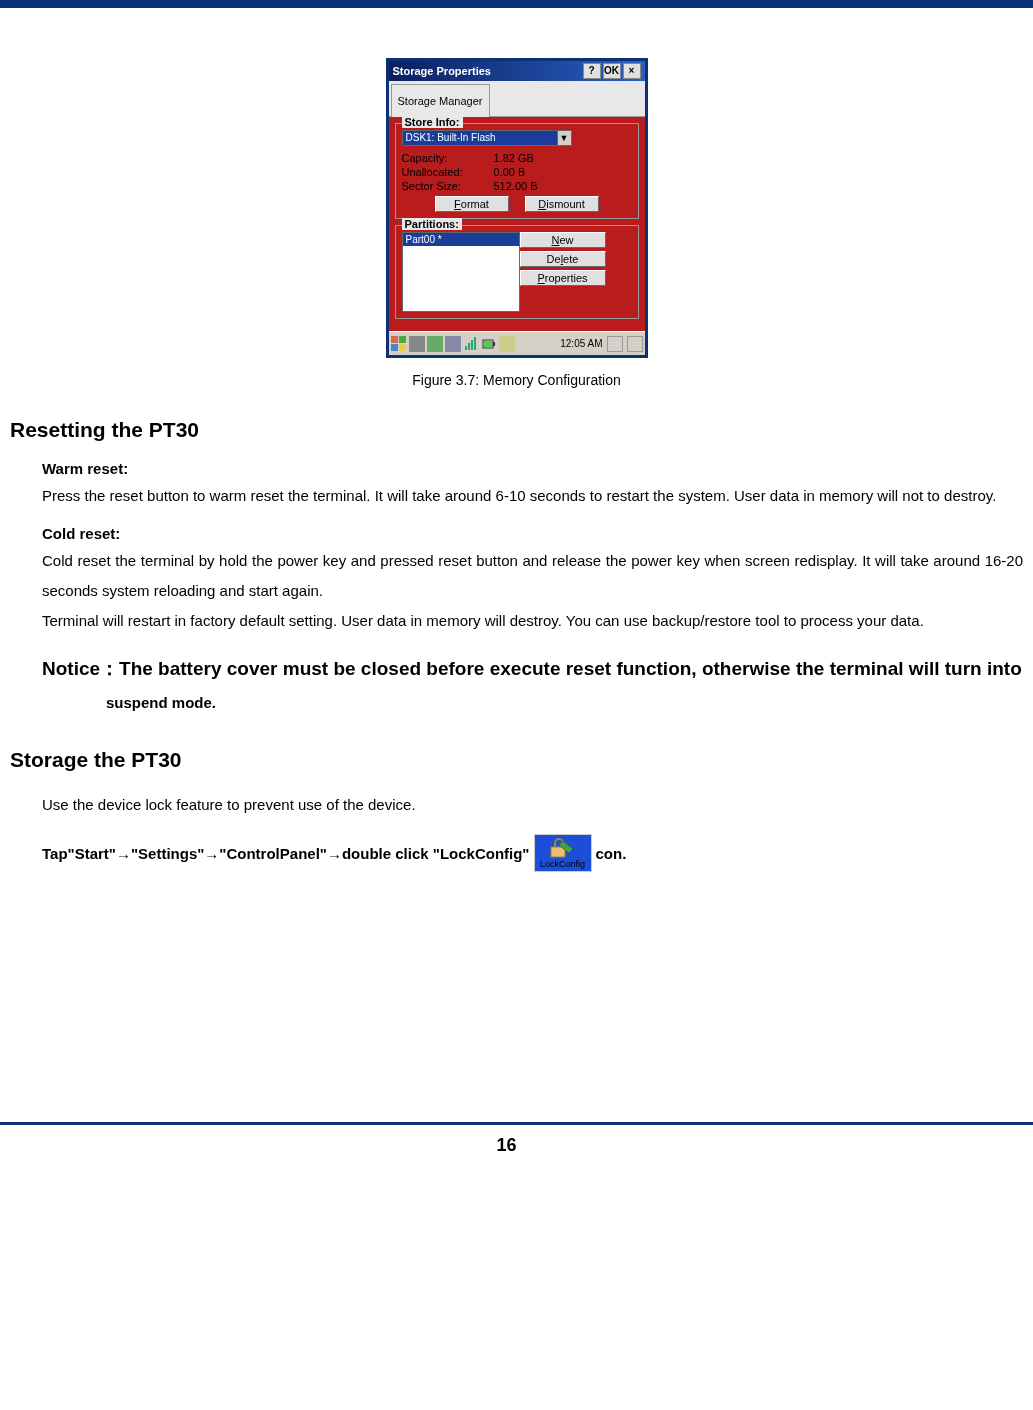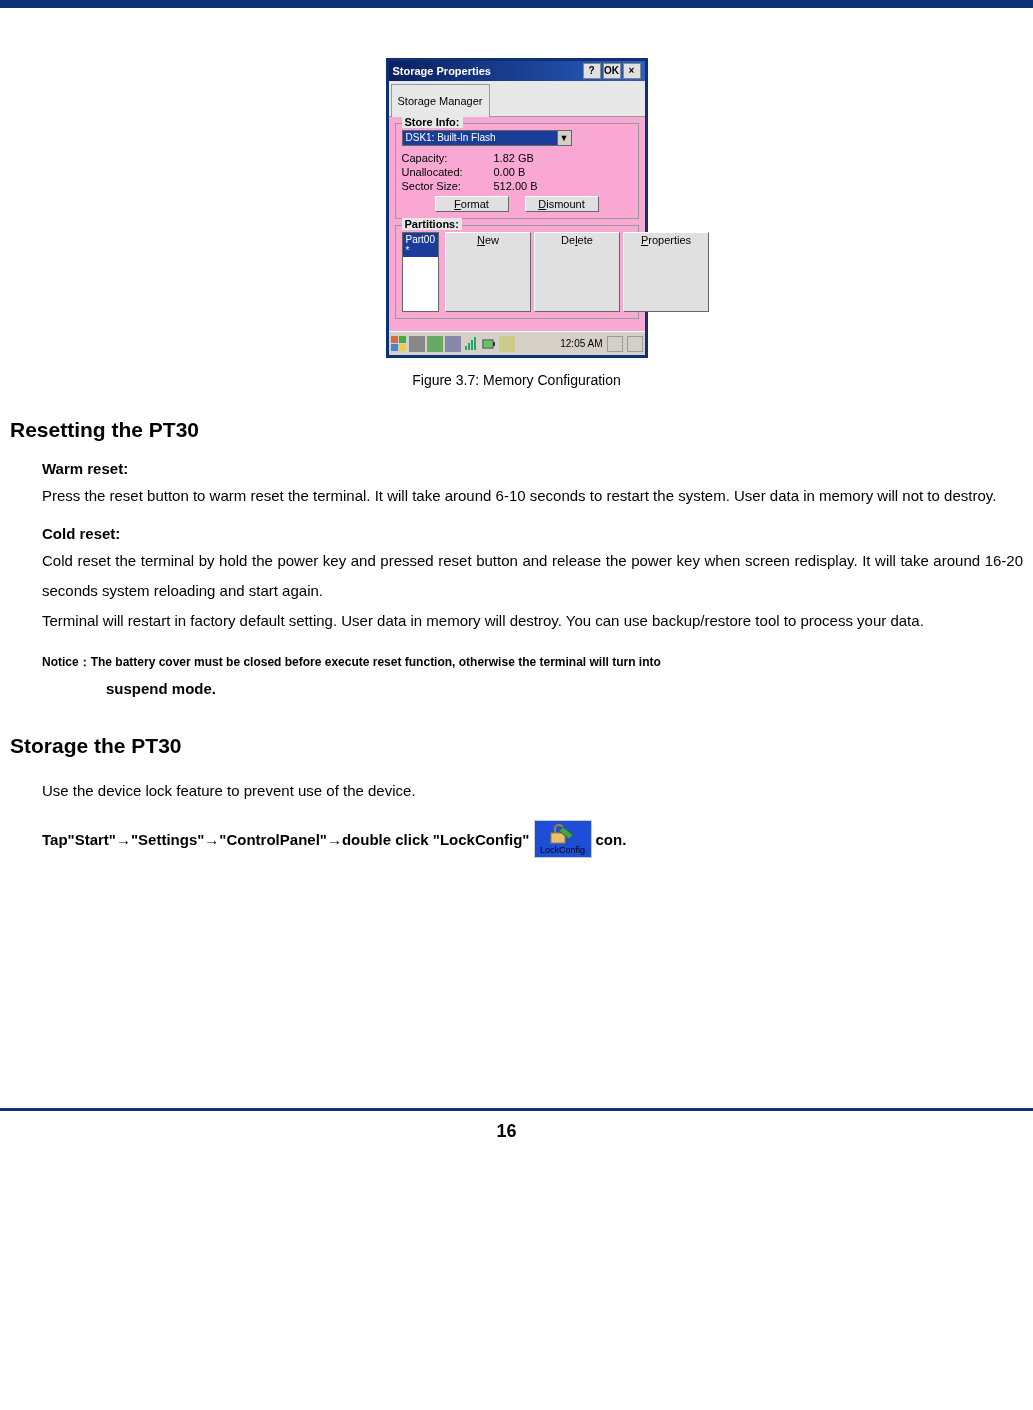--- a/index.html
+++ b/index.html
@@ -7,45 +7,45 @@
     .page { padding: 0; }
     .top-bar { height: 8px; background: #0d3175; width: 100%; }
     .content { padding: 20px 0 0 0; }
     .figure-wrap { text-align: center; margin: 30px 0 10px; }
     .figure { display: inline-block; border: 3px solid #0d3175; text-align: left; width: 262px; }
     .titlebar { background: linear-gradient(to right, #0a2060, #2a5fc2); color: #fff; font-size: 11px; font-weight: bold; padding: 2px 4px; display: flex; align-items: center; height: 20px; }
     .titlebar .title { flex: 1; }
     .titlebar .tbtn { background: #e0e0e0; color: #000; border: 1px solid #888; width: 18px; height: 16px; margin-left: 2px; text-align: center; font-size: 10px; font-weight: bold; line-height: 14px; cursor: pointer; }
     .tab-row { background: #e8e8e8; border-bottom: 1px solid #999; padding: 2px 2px 0 2px; }
     .tab { display: inline-block; background: #e8e8e8; border: 1px solid #999; border-bottom: none; padding: 10px 6px; font-size: 11px; position: relative; top: 1px; }
-    .dialog-body { background: #f9a8d4; padding: 4px 6px 6px; }
+    .dialog-body { background: #b91c1c; padding: 4px 6px 6px; }
     .fieldset { border: 1px solid #999; margin: 2px 0 6px; padding: 6px; position: relative; }
     .fieldset .legend { position: absolute; top: -8px; left: 6px; background: #e8e8e8; font-size: 11px; font-weight: bold; padding: 0 3px; }
     .dropdown { display: flex; width: 170px; border: 1px solid #666; margin-bottom: 6px; }
     .dropdown .dd-val { background: #1a3d9a; color: #fff; font-size: 10px; padding: 1px 3px; flex: 1; }
     .dropdown .dd-arrow { background: #d4d0c8; border-left: 1px solid #666; width: 14px; text-align: center; font-size: 9px; line-height: 14px; }
     .info-row { display: flex; font-size: 11px; margin: 2px 0; }
     .info-row .lbl { width: 92px; }
     .btn-row { display: flex; gap: 16px; justify-content: center; margin-top: 4px; }
     .wbtn { background: #e0e0e0; border: 1px solid #666; border-top-color: #fff; border-left-color: #fff; font-size: 11px; padding: 1px 8px; text-align: center; cursor: pointer; min-width: 74px; }
     .wbtn .u { text-decoration: underline; }
-    .part-body { display: flex; gap: 6px; }
+    .part-body { display: flex; }
     .part-list { background: #fff; border: 1px solid #666; width: 118px; height: 80px; font-size: 10px; }
     .part-list .sel { background: #1a3d9a; color: #fff; padding: 1px 3px; }
-    .part-btns { display: flex; flex-direction: row; gap: 3px; }
+    .part-btns { display: flex; flex-direction: column; gap: 3px; }
     .part-btns .wbtn { min-width: 86px; }
     .taskbar { display: flex; align-items: center; background: #d4d0c8; border-top: 1px solid #fff; height: 24px; padding: 0 2px; font-size: 10px; gap: 2px; }
     .taskbar .ticon { width: 16px; height: 16px; display: inline-block; }
     .taskbar .time { margin-left: auto; font-size: 10px; }
     .taskbar .tb-icon-box { border: 1px solid #999; width: 16px; height:16px; margin-left:2px; }
     .figcap { text-align: center; font-size: 14px; margin: 14px 0 30px; }
     h2 { font-size: 21px; font-weight: bold; margin: 30px 0 18px 10px; }
     .body-text { margin: 0 10px 0 42px; font-size: 15px; line-height: 2.0; text-align: justify; }
     .subhead { font-weight: bold; font-size: 15px; margin: 14px 10px 4px 42px; }
-    .notice { font-weight: bold; font-size: 12px; margin: 14px 10px 0 42px; line-height: 2.0; text-align: justify; }
+    .notice { font-weight: bold; font-size: 19px; margin: 14px 10px 0 42px; line-height: 2.0; text-align: justify; }
     .notice-cont { font-weight: bold; font-size: 15px; margin: 0 10px 0 106px; line-height: 2.0; }
     .lock-line { font-weight: bold; font-size: 15px; margin: 14px 10px 0 42px; display: flex; align-items: center; flex-wrap: wrap; gap: 4px; }
     .icon-lockconfig { display: inline-flex; flex-direction: column; align-items: center; border: 1px solid #ccc; padding: 2px 4px; background: #1d4ed8; font-size: 9px; font-weight: normal; width: 58px; }
     .icon-lockconfig svg { width: 28px; height: 22px; }
     .bottom-bar { height: 3px; background: #0d3175; width: 100%; margin-top: 250px; }
     .page-num { text-align: center; font-weight: bold; font-size: 18px; padding: 10px 20px 0 0; }
   </style>
 </head>
 <body>
 

